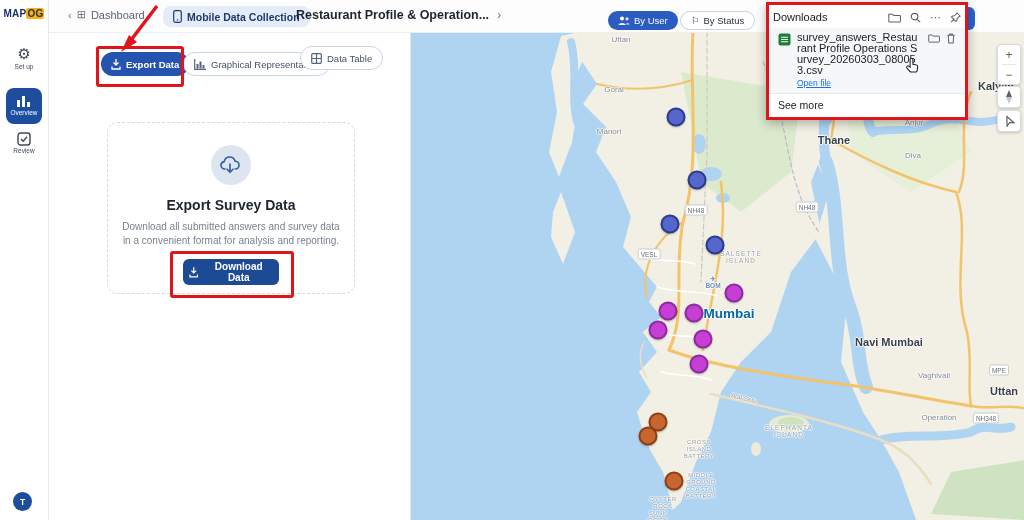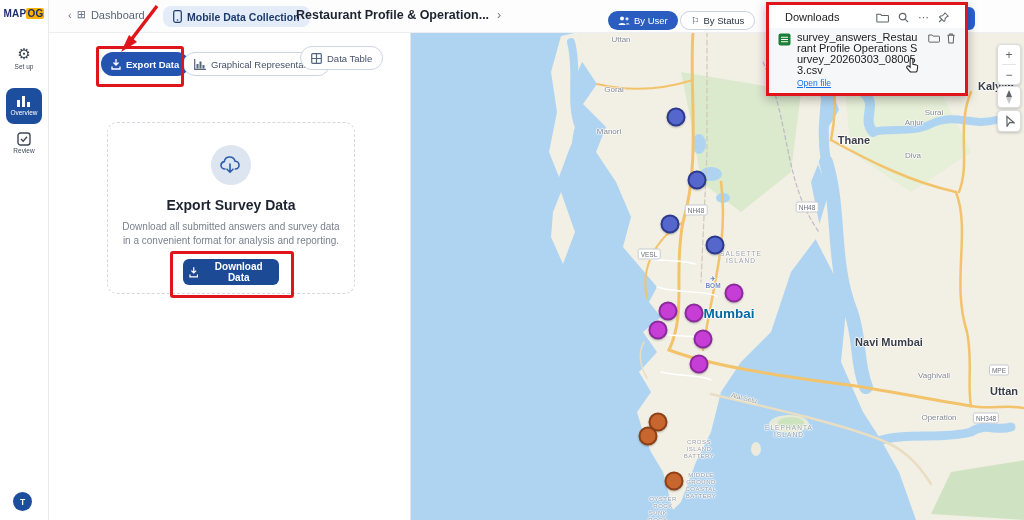--- a/index.html
+++ b/index.html
@@ -83,21 +83,21 @@
   .mc{position:absolute;width:22px;background:#fff;border:1px solid #dadce0;border-radius:4px;
       box-shadow:0 1px 3px rgba(0,0,0,.2);z-index:30;display:flex;flex-direction:column;
       align-items:center;}
   .mc button{width:22px;height:19px;border:none;background:transparent;font-size:12px;color:#5f6368;
              padding:0;line-height:18px;font-family:inherit;}
   .mc .div{width:14px;border-top:1px solid #e3e5e8;}
 
   
   .dl{position:absolute;left:766px;top:2px;width:196px;background:#fff;border:3px solid #e0151b;
       box-shadow:0 3px 10px rgba(0,0,0,.3);z-index:100;font-size:11px;color:#202124;}
-  .dl-hd{display:flex;align-items:center;padding:6px 16px 5px;}
+  .dl-hd{display:flex;align-items:center;padding:6px 4px 5px;}
   .dl-hd .t{flex:1;font-size:11px;}
   .dl-hd .ic{display:flex;gap:9px;align-items:center;color:#5f6368;}
   .dl-row{display:flex;align-items:flex-start;gap:6px;padding:4px 9px 5px;background:#f6f7f8;}
   .dl-name{font-size:11px;line-height:11px;width:122px;word-break:break-all;}
   .dl-open{display:inline-block;margin-top:2px;font-size:8.5px;color:#1a73e8;
            text-decoration:underline;}
   .dl-rowic{display:flex;gap:6px;margin-left:auto;color:#5f6368;padding-top:1px;}
   .dl-more{border-top:1px solid #e8eaed;padding:5px 9px 6px;font-size:10.5px;}
   .cursor{position:absolute;left:136px;top:52px;z-index:110;}
 
@@ -167,21 +167,21 @@
     </svg>
     <div style="position:absolute;left:0;top:0;width:614px;height:488px;padding-left:24px;">
         <div class="mlabel " style="left: 210px; top: 8px;">Uttan</div>
         <div class="mlabel " style="left: 203px; top: 58px;">Gorai</div>
         <div class="mlabel " style="left: 198px; top: 100px;">Manori</div>
         <div class="mlabel " style="left: 505px; top: 61px;">Mankoli</div>
         <div class="mlabel " style="left: 523px; top: 81px;">Surai</div>
         <div class="mlabel " style="left: 503px; top: 91px;">Anjur</div>
         <div class="mlabel " style="left: 502px; top: 124px;">Diva</div>
         <div class="mlabel city" style="left: 585px; top: 54px;">Kalyan</div>
-        <div class="mlabel city" style="left: 423px; top: 108px; margin-left: 20px;">Thane</div>
+        <div class="mlabel city" style="left: 423px; top: 108px;">Thane</div>
         <div class="mlabel city-lg" style="left: 318px; top: 282px;">Mumbai</div>
         <div class="mlabel city" style="left: 478px; top: 310px;">Navi Mumbai</div>
         <div class="mlabel city" style="left: 593px; top: 359px;">Uttan</div>
         <div class="mlabel " style="left: 523px; top: 344px;">Vaghivali</div>
         <div class="mlabel " style="left: 528px; top: 386px;">Operation</div>
         <div class="mlabel area" style="left: 330px; top: 225px;">SALSETTE
 ISLAND</div>
         <div class="mlabel area" style="left: 378px; top: 399px;">ELEPHANTA
 ISLAND</div>
         <div class="mlabel poi" style="left: 288px; top: 417px;">CROSS
@@ -371,20 +371,21 @@
       </div>
       <span class="dl-rowic">
         <svg width="12" height="10" viewBox="0 0 16 13">
           <path d="M1,2.5 h4.5 l1.5,1.5 H14.5 a.8,.8 0 0 1 .8,.8 V11 a1,1 0 0 1 -1,1 H2 a1,1 0 0 1 -1,-1 Z" fill="none" stroke="#5f6368" stroke-width="1.3"></path>
         </svg>
         <svg width="10" height="11" viewBox="0 0 10 12">
           <path d="M1,2.5 h8 M3.5,2.5 V1.2 h3 V2.5 M2,2.5 L2.6,11 h4.8 L8,2.5" fill="none" stroke="#5f6368" stroke-width="1.1"></path>
         </svg>
       </span>
     </div>
+    <div class="dl-more">See more</div>
     <svg class="cursor" width="16" height="18" viewBox="0 0 14 17">
       <path d="M5.6,1.2 c.8,0 1.3,.6 1.3,1.3 v4.4 l3.4,.6 c.8,.1 1.2,.7 1.1,1.5 l-.5,3.9 c-.1,.8-.7,1.3-1.5,1.3 h-4.2 c-.5,0-.9-.2-1.2-.6 L1.3,10.5 c-.5-.6-.4-1.4,.2-1.9 .5-.4 1.2-.3 1.7,.1 l1.1,1 V2.5 c0-.7,.6-1.3,1.3-1.3 z" fill="#fff" stroke="#222" stroke-width="1"></path>
     </svg>
   </div>
 
   <div class="ann-box" style="left:96px;top:46px;width:82px;height:35px;"></div>
   <div class="ann-box" style="left:170px;top:251px;width:118px;height:41px;"></div>
   <svg class="ann-arrow" style="left:105px;top:2px;" width="70" height="52" viewBox="0 0 70 52">
     <line x1="52" y1="4" x2="26" y2="38" stroke="#e0151b" stroke-width="3.5"></line>
     <polygon points="16,50 32,40 24,33" fill="#e0151b"></polygon>

